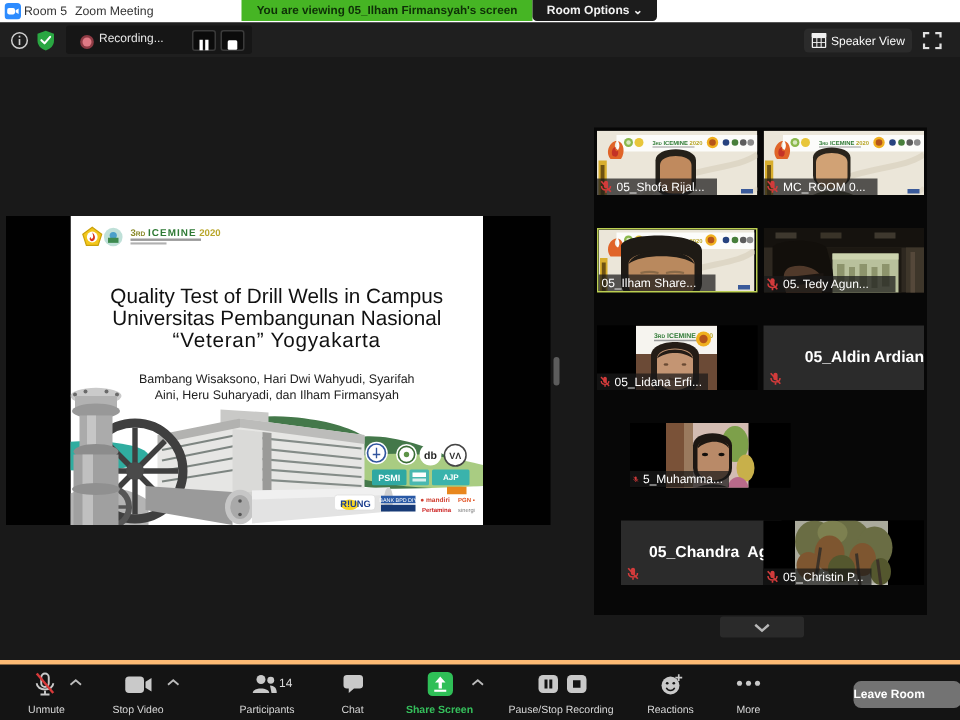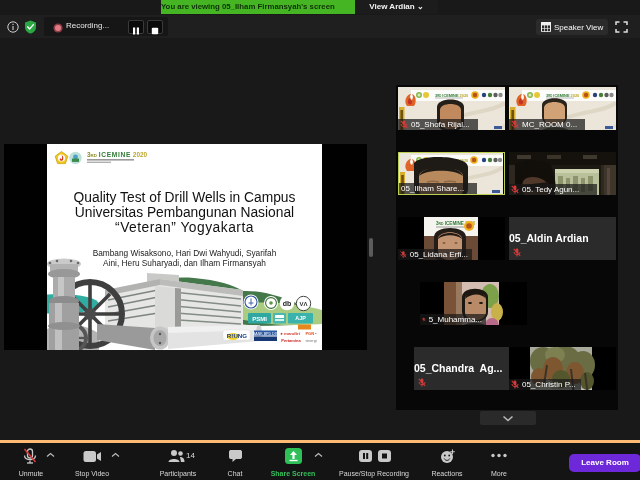--- a/index.html
+++ b/index.html
@@ -2,49 +2,58 @@
 <html><head>
 <meta charset="utf-8">
 <style>
 *{margin:0;padding:0;box-sizing:border-box;}
 html,body{width:640px;height:480px;overflow:hidden;background:#191919;font-family:"Liberation Sans",sans-serif;}
 .abs{position:absolute;}
 #stage{position:relative;width:640px;height:480px;}
 
 #titlebar{left:0;top:0;width:640px;height:15px;background:#fff;color:#2d2d2d;}
 #titlebar .t{position:absolute;top:2.5px;font-size:8.2px;color:#333;}
-#banner{left:161px;top:0;width:194px;height:14px;background:#46b524;color:#0e3007;font-size:7.8px;font-weight:bold;line-height:14px;}
+#banner{left:161px;top:0;width:194px;height:14px;background:#46b524;color:#0e3007;font-size:7.8px;font-weight:bold;text-align:center;line-height:14px;}
 #viewopt{left:355px;top:0;width:83px;height:14px;background:#1c1c1c;color:#f2f2f2;font-size:8px;font-weight:bold;text-align:center;line-height:14px;border-radius:0 0 3px 3px;}
 
 #toolbar{left:0;top:15px;width:640px;height:23px;background:#1f1f1f;}
 #recgroup{left:44px;top:2px;width:124px;height:19px;background:#161616;border-radius:2px;}
 #rectext{left:66px;top:6px;font-size:8px;color:#e8e8e8;}
 .recbtn{top:5px;width:16px;height:14px;background:#0b0b0b;border:1px solid #3a3a3a;border-radius:2px;color:#fff;text-align:center;}
 #speakerbtn{left:536px;top:4px;width:72px;height:16px;background:#2b2b2b;border-radius:3px;color:#fafafa;font-size:8px;}
 
 #main{left:0;top:38px;width:640px;height:402px;background:#191919;}
 #share{left:4px;top:106px;width:363px;height:206px;background:#010101;}
 #slide{left:47px;top:106px;width:275px;height:206px;}
 #scrollthumb{left:369px;top:200px;width:4px;height:19px;background:#5c5c5c;border-radius:2px;}
 
 .cell{position:absolute;width:107px;height:43px;background:#000;overflow:hidden;}
 .namelabel{position:absolute;left:0;bottom:0;height:11px;background:rgba(25,25,25,0.72);color:#fff;font-size:8px;display:flex;align-items:center;padding:0 4px 0 2px;white-space:nowrap;}
-.txtcell{background:#2b2b2b;color:#fff;font-weight:bold;font-size:10.5px;display:flex;align-items:center;justify-content:flex-start;}
+.txtcell{background:#2b2b2b;color:#fff;font-weight:bold;font-size:10.5px;display:flex;align-items:center;justify-content:flex-end;}
 #chevbtn{left:480px;top:373px;width:56px;height:14px;background:#2a2a2a;border-radius:2px;display:flex;align-items:center;justify-content:center;}
 
 #bottombar{left:0;top:440px;width:640px;height:40px;background:#141414;border-top:3px solid #fdba74;}
 .blabel{position:absolute;top:27px;width:100%;text-align:center;color:#d8d8d8;font-size:7px;}
-#leaveroom{left:569px;top:11px;width:72px;height:18px;background:#6d28d9;border-radius:5px;color:#fff;font-size:8px;font-weight:bold;text-align:center;line-height:18px;}
+#leaveroom{left:569px;top:11px;width:72px;height:18px;background:#737373;border-radius:5px;color:#fff;font-size:8px;font-weight:bold;line-height:18px;}
 </style>
 </head>
 <body>
 <div id="stage">
 
+  <div id="titlebar" class="abs">
+    <svg class="abs" style="left:3px;top:2px" width="11" height="11" viewBox="0 0 11 11">
+        <rect x="0" y="0" width="11" height="11" rx="2.6" fill="#2d8cff"></rect>
+        <rect x="1.8" y="3.4" width="5.2" height="4.2" rx="1.2" fill="#fff"></rect>
+        <path d="M7.4 4.9 L9.4 3.6 L9.4 7.4 L7.4 6.1 Z" fill="#fff"></path>
+      </svg>
+    <span class="t" style="left:16px">Room 5</span>
+    <span class="t" style="left:50px">Zoom Meeting</span>
+  </div>
   <div id="banner" class="abs">You are viewing 05_Ilham Firmansyah's screen</div>
-  <div id="viewopt" class="abs">View Ardian ⌄</div>
+  <div id="viewopt" class="abs">Room Options ⌄</div>
 
   <div id="toolbar" class="abs">
     <svg class="abs" style="left:7px;top:6px" width="12" height="12" viewBox="0 0 12 12">
         <circle cx="6" cy="6" r="5.2" fill="none" stroke="#cfcfcf" stroke-width="1"></circle>
         <rect x="5.45" y="5" width="1.1" height="4" fill="#cfcfcf"></rect>
         <rect x="5.45" y="2.8" width="1.1" height="1.2" fill="#cfcfcf"></rect>
       </svg>
     <svg class="abs" style="left:24px;top:5px" width="13" height="14" viewBox="0 0 13 14">
         <path d="M6.5 0.5 L12 2.5 L12 7 C12 10.5 9.5 12.8 6.5 13.6 C3.5 12.8 1 10.5 1 7 L1 2.5 Z" fill="#2aa742"></path>
         <path d="M3.6 6.8 L5.7 8.9 L9.4 4.6" stroke="#fff" stroke-width="1.4" fill="none" stroke-linecap="round" stroke-linejoin="round"></path>

